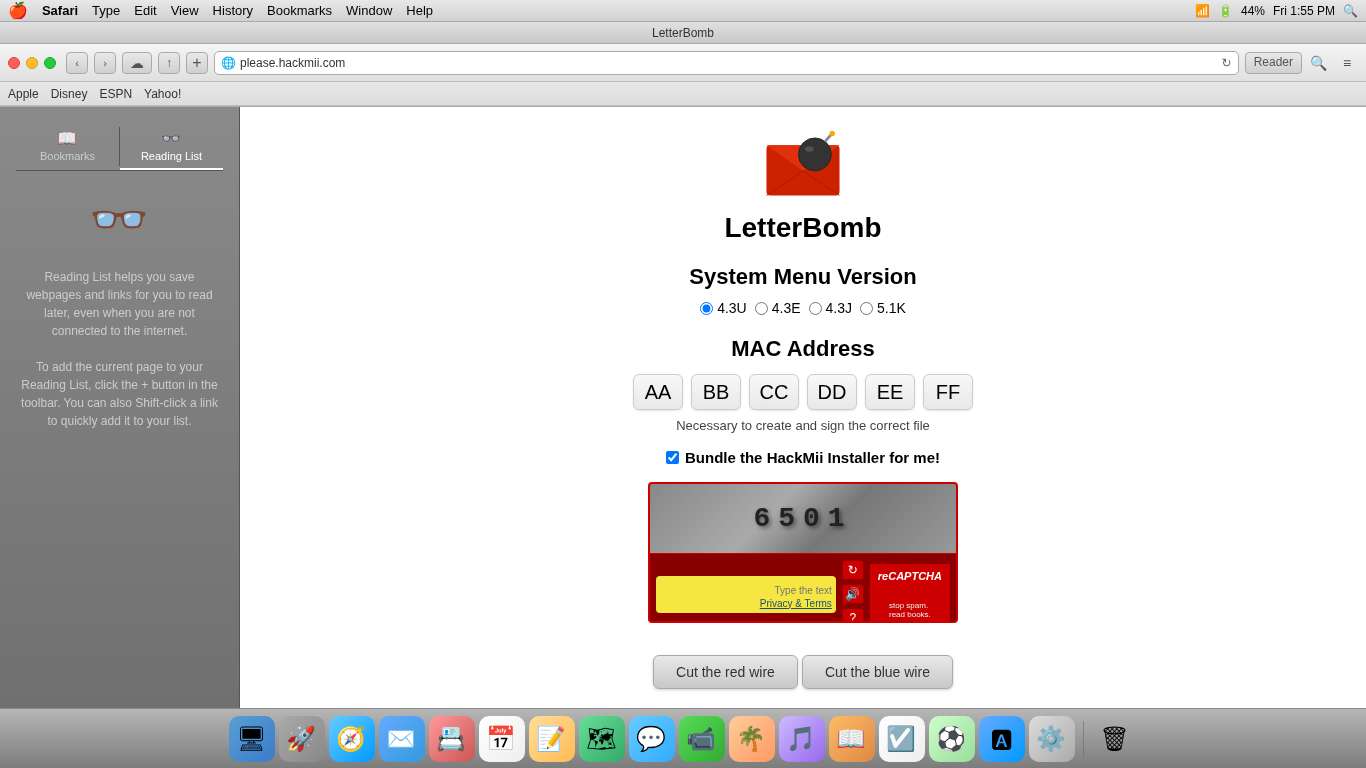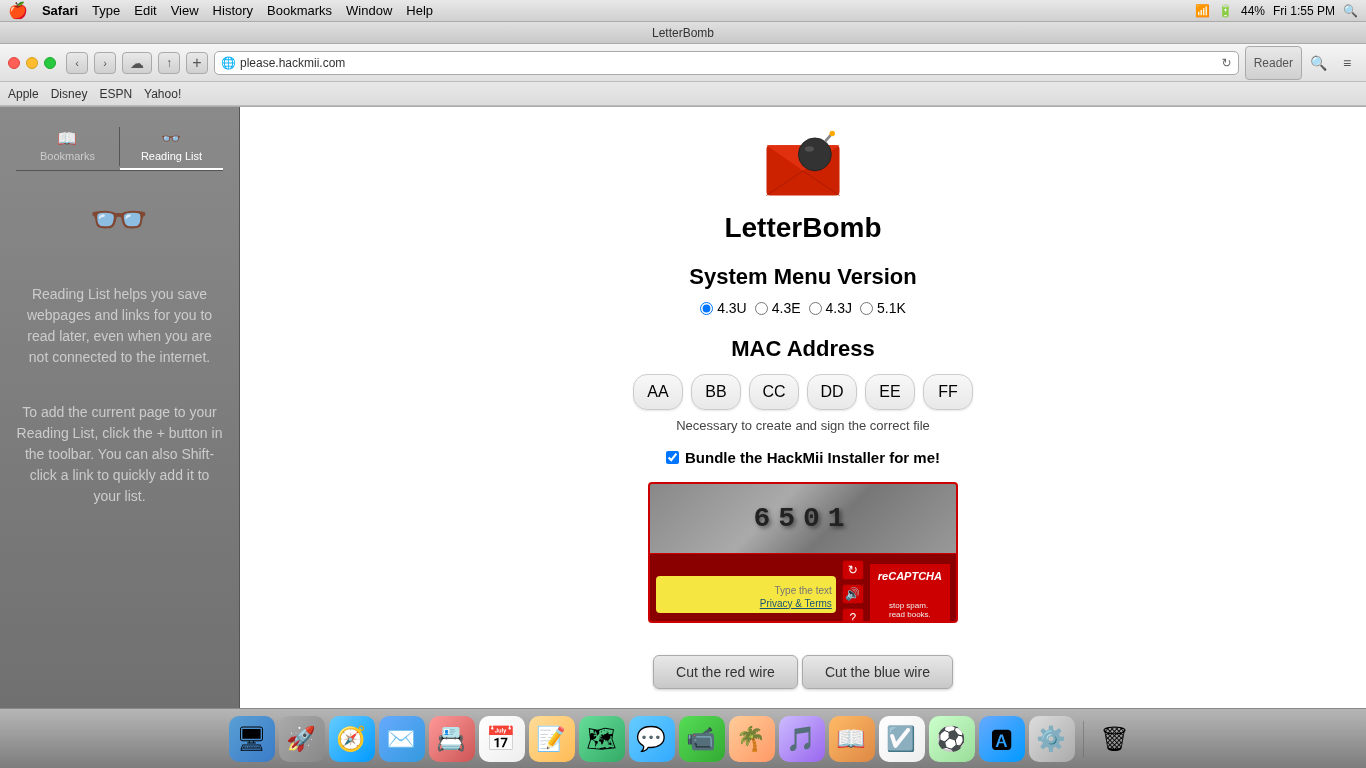--- a/index.html
+++ b/index.html
@@ -127,27 +127,27 @@
       align-items: center;
       padding: 0 6px;
       gap: 4px;
     }
     .address-globe { font-size: 12px; color: #666; }
     .address-text { font-size: 12px; color: #333; flex: 1; }
     .address-refresh { font-size: 12px; color: #666; }
 
     .reader-btn {
       padding: 2px 8px;
-      height: 34px;
+      height: 22px;
       background: linear-gradient(to bottom, #e8e8e8, #d0d0d0);
       border: 1px solid #aaa;
       border-radius: 4px;
       font-size: 12px;
       color: #555;
-      display: flex; align-items: center;
+      display: flex; align-items: flex-start;
     }
 
     .search-btn {
       width: 22px; height: 22px;
       display: flex; align-items: center; justify-content: center;
       font-size: 14px; color: #555;
     }
 
     .list-btn {
       width: 22px; height: 22px;
@@ -211,25 +211,24 @@
     }
     .sidebar-tab-icon { font-size: 16px; margin-bottom: 2px; }
 
     .glasses-icon {
       font-size: 48px;
       color: #aaa;
       margin-bottom: 20px;
     }
 
     .sidebar-text {
-      font-size: 14px;
+      font-size: 12px;
       color: #ccc;
       text-align: center;
       line-height: 1.5;
-      margin-top: 16px;
     }
 
     
     #web-content {
       flex: 1;
       background: white;
       overflow-y: auto;
       display: flex;
       flex-direction: column;
       align-items: center;
@@ -277,23 +276,23 @@
     .mac-inputs {
       display: flex;
       gap: 8px;
       margin-bottom: 8px;
     }
 
     .mac-input {
       width: 50px;
       height: 36px;
       border: 1px solid #ccc;
-      border-radius: 14px;
+      border-radius: 6px;
       text-align: center;
-      font-size: 16px;
+      font-size: 20px;
       background: linear-gradient(to bottom, #f8f8f8, #e8e8e8);
       box-shadow: 0 1px 2px rgba(0,0,0,0.1);
     }
 
     .mac-hint {
       font-size: 13px;
       color: #444;
       margin-bottom: 16px;
     }
 

